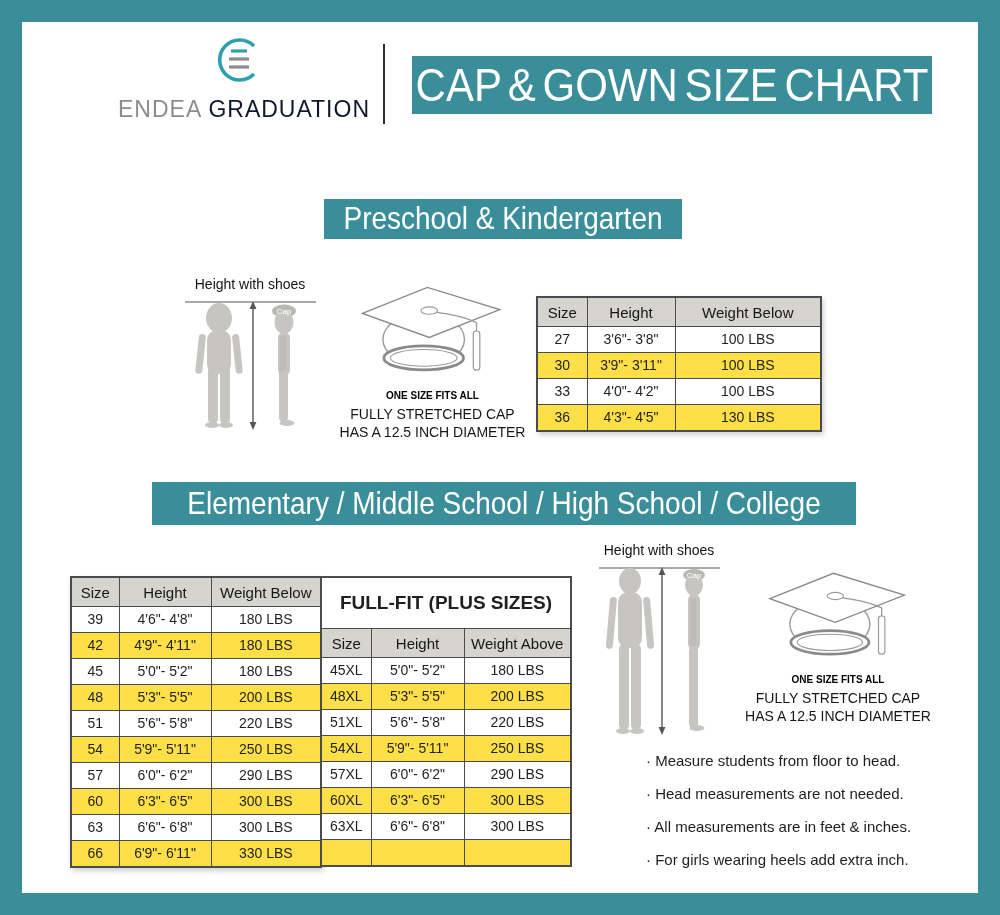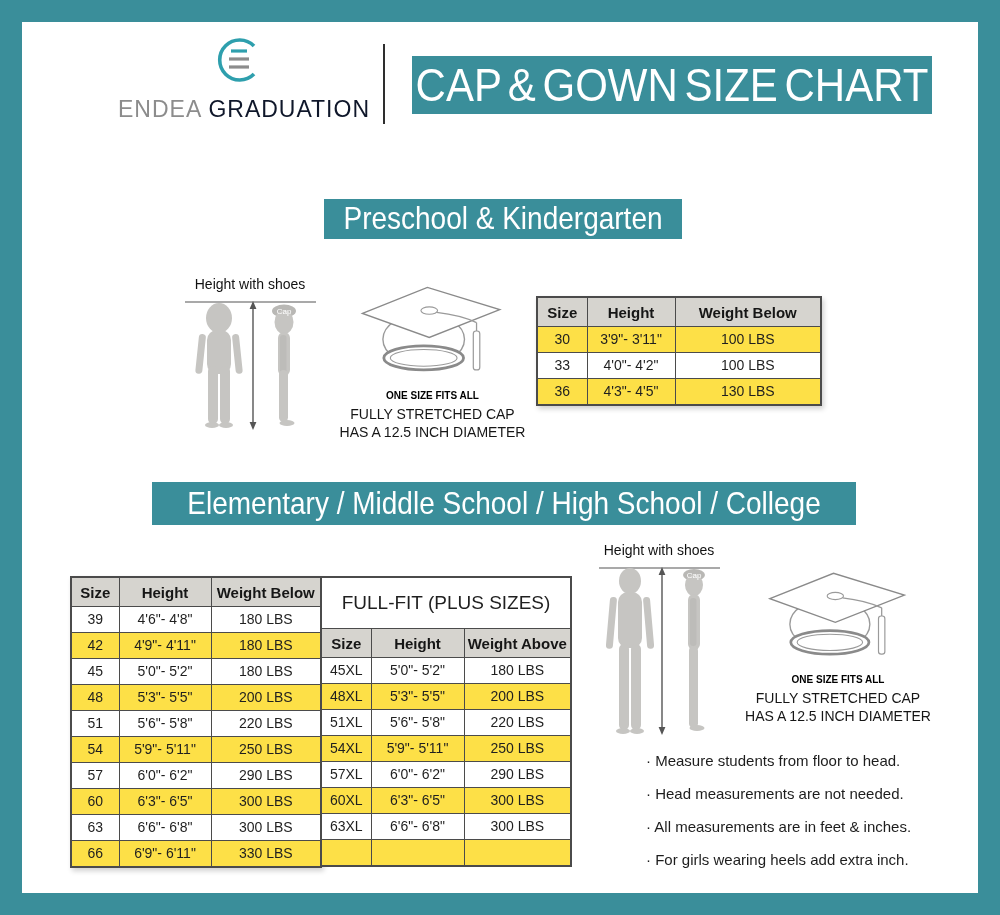--- a/index.html
+++ b/index.html
@@ -23,24 +23,24 @@
   
   .figure-block{text-align:center;}
   .figure-label{font-size:14px;color:#111;margin-bottom:2px;}
   .cap-block{text-align:center;}
   .cap-note-1{font-size:10px;color:#000000;margin-top:4px;font-weight:bold;}
   .cap-note{font-size:14px;color:#161616;margin-top:5px;line-height:17px;}
 
   
   table.size-table{border-collapse:collapse;table-layout:fixed;background:#fff;
     box-shadow:2px 3px 5px rgba(0,0,0,0.18);border:2px solid #4b4b4b;}
-  table.size-table th{background:#d6d4cf;font-size:15px;font-weight:bold;color:#161616;height:28px;border:1px solid #4b4b4b;padding:0;}
+  table.size-table th{background:#d6d4cf;font-size:15px;font-weight:normal;color:#161616;height:28px;border:1px solid #4b4b4b;padding:0;}
   table.size-table td{font-size:14px;color:#1f1f1f;text-align:center;height:25px;line-height:25px;border:1px solid #4b4b4b;padding:0;}
   table.size-table tr.stripe td{background:#fde047;}
-  table.size-table td.tbl-title{height:50px;font-size:19px;font-weight:normal;background:#fff;line-height:50px;letter-spacing:0px;}
+  table.size-table td.tbl-title{height:50px;font-size:19px;font-weight:bold;background:#fff;line-height:50px;letter-spacing:0px;}
 
   
   .notes{font-size:15px;color:#1d1d1d;}
   .notes div{height:33px;line-height:33px;white-space:nowrap;}
 </style>
 </head>
 <body>
 
 <div class="page">
   <div class="inner"></div>
@@ -118,20 +118,25 @@
         <col style="width:50px">
         <col style="width:88px">
         <col style="width:146px">
       </colgroup>
   <tbody>
         <tr>
           <th>Size</th>
           <th>Height</th>
           <th>Weight Below</th>
         </tr>
+        <tr>
+          <td>27</td>
+          <td>3'6"- 3'8"</td>
+          <td>100 LBS</td>
+        </tr>
         <tr class="stripe">
           <td>30</td>
           <td>3'9"- 3'11"</td>
           <td>100 LBS</td>
         </tr>
         <tr>
           <td>33</td>
           <td>4'0"- 4'2"</td>
           <td>100 LBS</td>
         </tr>

